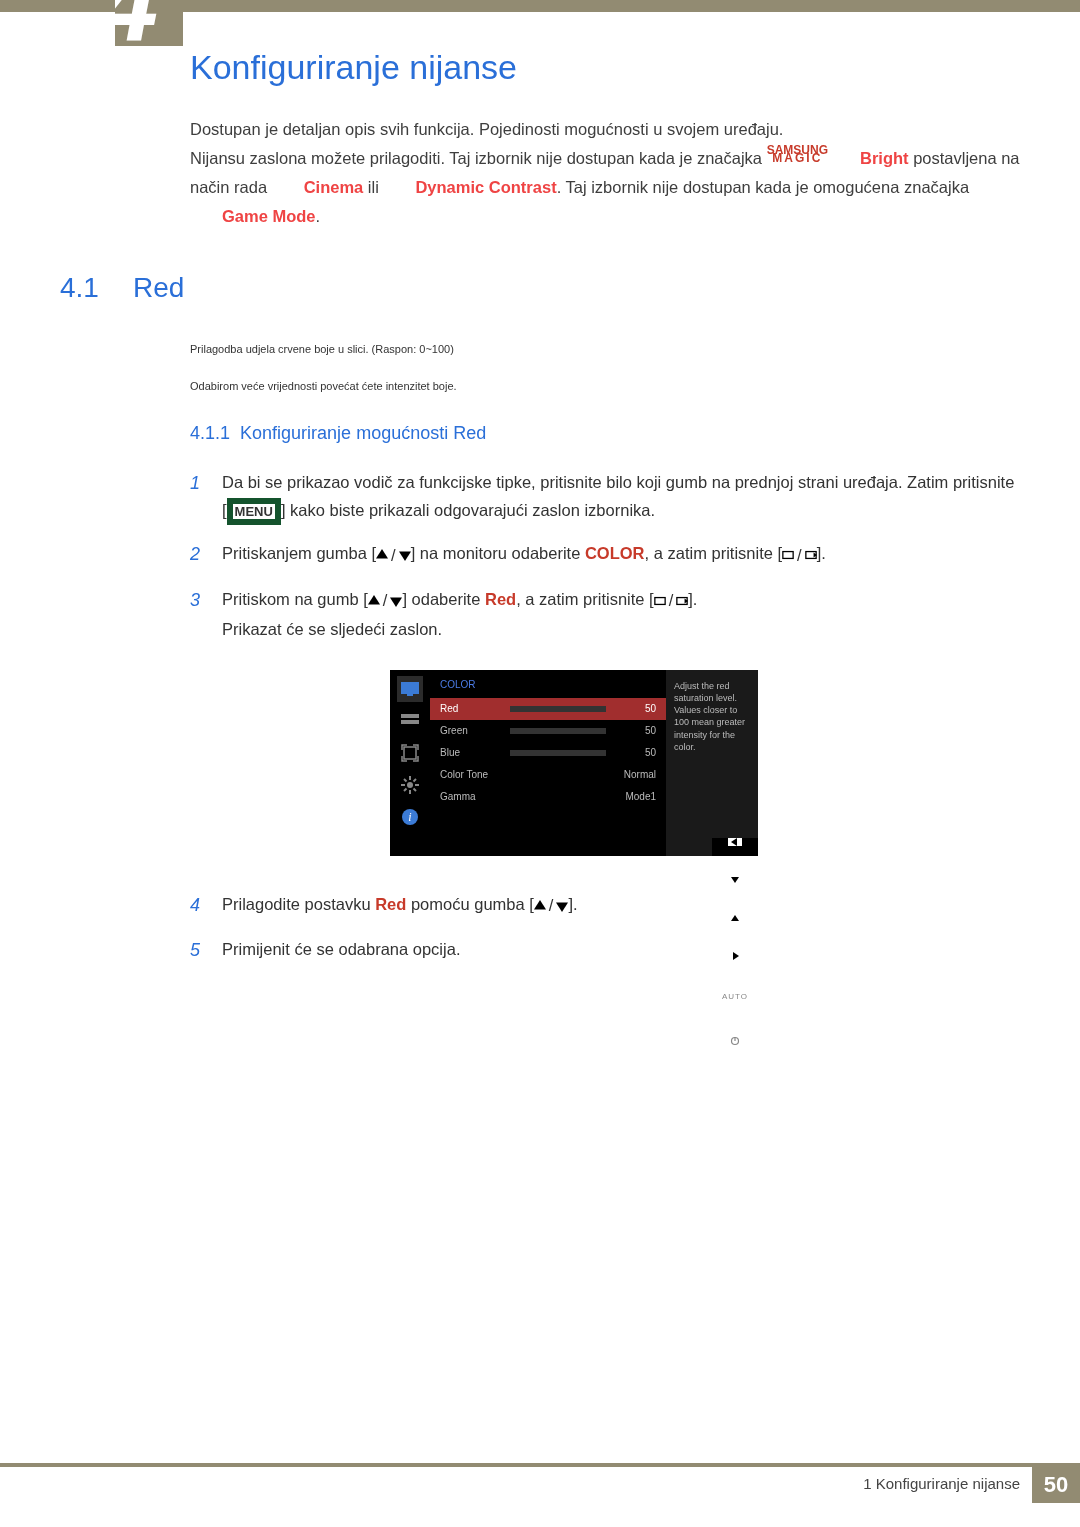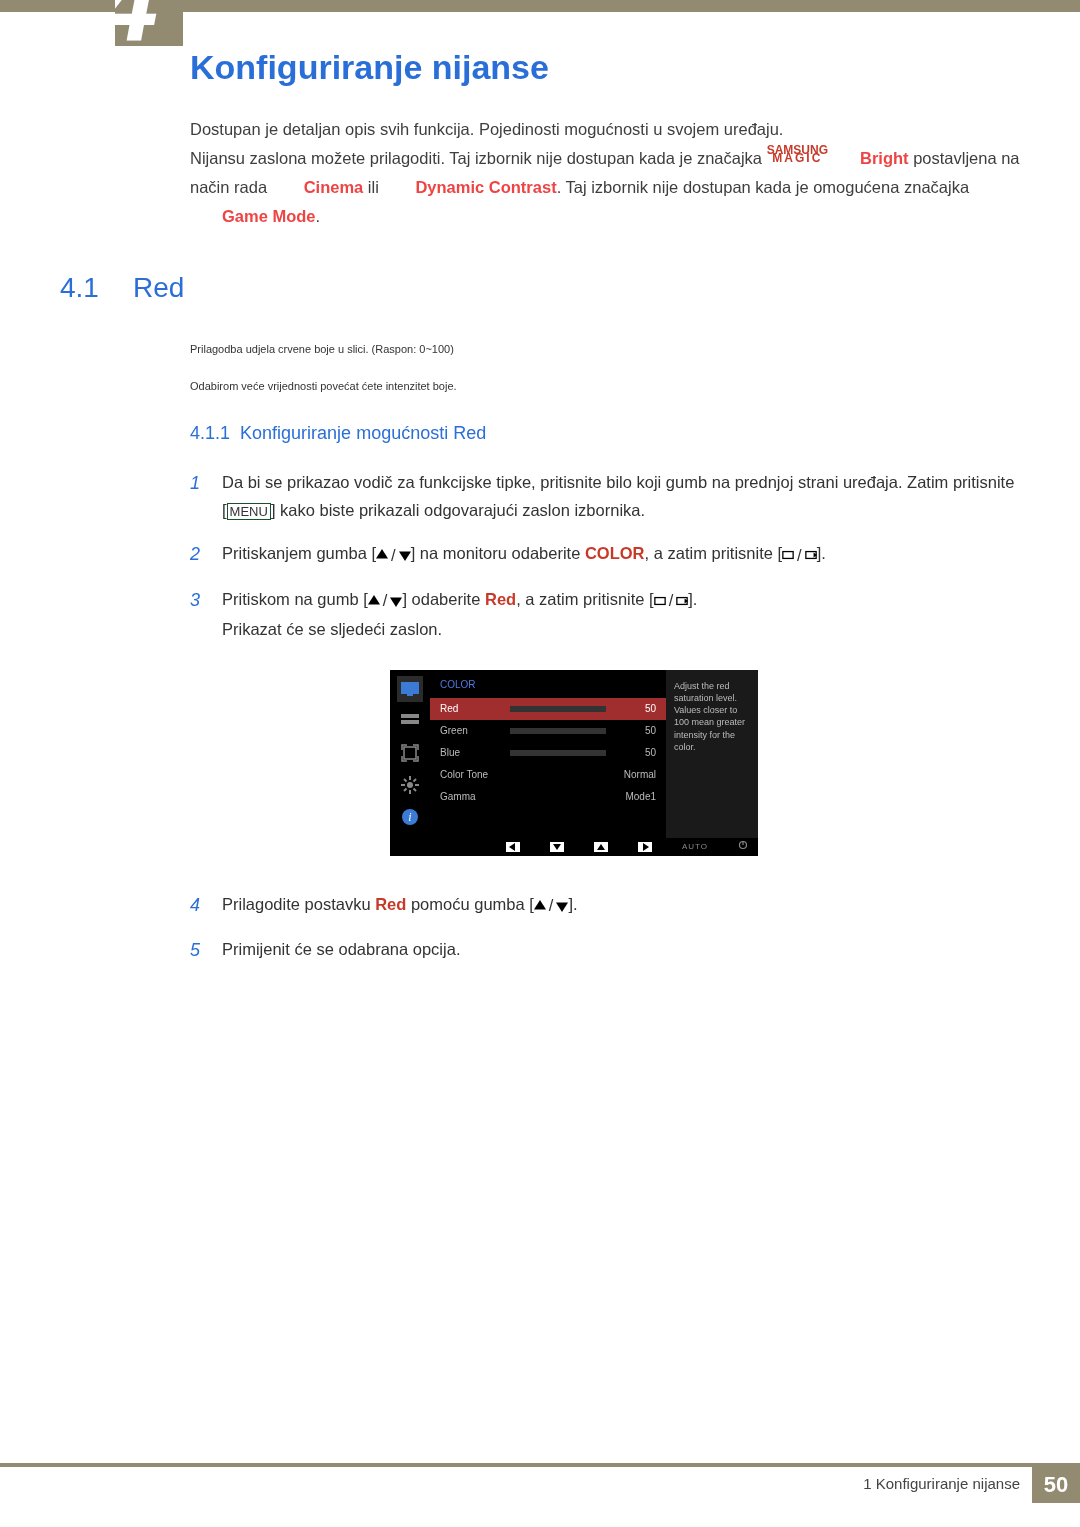--- a/index.html
+++ b/index.html
@@ -1,55 +1,55 @@
 <!DOCTYPE html>
 <html><head>
 <meta charset="utf-8">
 <style>
   * { margin: 0; padding: 0; box-sizing: border-box; }
   body { font-family: Arial, Helvetica, sans-serif; background: #fff; color: #333; width: 1080px; height: 1527px; position: relative; }
   .topbar { position: absolute; top: 0; left: 0; right: 0; height: 12px; background: #928b72; }
   .chapter-tab { position: absolute; top: 0; left: 115px; width: 68px; height: 46px; background: #928b72; overflow: hidden; }
   .chapter-tab .big { font-size: 110px; color: #fff; position: absolute; top: -62px; left: -18px; font-style: italic; font-weight: bold; }
   .content { position: absolute; top: 48px; left: 190px; right: 58px; }
-  h1 { color: #2a6fd8; font-size: 34px; font-weight: bold; margin-bottom: 28px; }
+  h1 { color: #2a6fd8; font-size: 34px; font-weight: normal; margin-bottom: 28px; }
   .intro p { font-size: 16.5px; line-height: 1.75; color: #3e3e3e; }
   .intro .kw { color: #ef4444; font-weight: bold; padding-left: 32px; }
   .samsung-magic { display: inline-block; font-size: 12px; line-height: 8px; color: #c73a2a; font-weight: bold; vertical-align: 2px; text-align: center; }
   .sm-bot { letter-spacing: 2px; }
   .section { margin-top: 44px; position: absolute; left: -130px; right: 0; top: 180px; }
   .sec-head { display: flex; align-items: baseline; gap: 34px; margin-bottom: 36px; }
   .sec-num { color: #2a6fd8; font-size: 28px; font-weight: normal; }
   .sec-title { color: #2a6fd8; font-size: 28px; font-weight: normal; }
   .sec-body { margin-left: 130px; }
   .sec-body p { font-size: 11px; line-height: 1.75; margin-bottom: 18px; }
   h3 { color: #2a6fd8; font-size: 18px; font-weight: normal; margin: 26px 0 24px; }
   ol.steps { list-style: none; counter-reset: step; }
   ol.steps li { display: flex; margin-bottom: 14px; font-size: 16.5px; line-height: 1.75; }
   ol.steps li .num { color: #2a6fd8; font-style: italic; font-size: 18px; width: 32px; flex: 0 0 32px; }
   ol.steps li .txt { flex: 1; }
-  .menu-btn { font-family: Arial; font-weight: normal; font-size: 13px; border: 1px solid #14532d; padding: 0 2px; }
+  .menu-btn { font-family: Arial; font-weight: bold; font-size: 13px; border: 6px solid #14532d; padding: 0 2px; }
   .btn-ico { display: inline-flex; align-items: center; gap: 3px; vertical-align: -2px; }
   .btn-ico svg { width: 12px; height: 12px; }
   .osd-wrap { margin: 12px 0 20px 168px; }
   .osd { display: flex; background: #000; width: 368px; font-size: 10px; color: #bbb; font-family: Arial; position: relative; }
   .osd-left { width: 40px; background: #000; padding: 6px 0; display: flex; flex-direction: column; align-items: center; gap: 6px; }
   .ico-box { width: 26px; height: 26px; display: flex; align-items: center; justify-content: center; }
   .ico-box.sel { background: #2b2b2b; }
   .osd-mid { flex: 1; display: flex; flex-direction: column; }
   .osd-title { color: #4b7be5; font-size: 10px; padding: 6px 10px 4px; }
   .osd-rows { }
   .osd-row { display: flex; align-items: center; height: 22px; padding: 0 10px; gap: 8px; }
   .osd-row.active { background: #a12e2e; color: #fff; }
   .osd-row .lbl { width: 62px; }
   .osd-row .bar { flex: 1; height: 6px; background: #333; position: relative; }
   .osd-row .bar .fill { height: 100%; }
   .osd-row .val { width: 42px; text-align: right; }
   .osd-help { width: 92px; background: #1a1a1a; padding: 10px 8px; font-size: 9px; line-height: 1.35; }
-  .osd-ctrl { position: absolute; bottom: 0; right: 0; height: 18px; display: flex; align-items: center; gap: 30px; padding: 0 10px; background: #000; }
+  .osd-ctrl { position: absolute; bottom: 0; right: 0; height: 18px; display: flex; align-items: center; gap: 30px; padding: 0 10px; background: #000; flex-direction: column; }
   .osd-ctrl .cbtn { width: 14px; height: 10px; background: #fff; display: flex; align-items: center; justify-content: center; }
   .osd-ctrl .cbtn svg { width: 8px; height: 8px; }
   .osd-ctrl .auto { font-size: 8px; color: #888; letter-spacing: 1px; }
   .footer { position: absolute; bottom: 28px; left: 0; right: 0; height: 36px; }
   .footer-line { height: 4px; background: #928b72; }
   .footer-bar { display: flex; justify-content: flex-end; align-items: stretch; height: 36px; }
   .footer-text { font-size: 15px; color: #444; padding: 8px 12px; }
   .footer-page { background: #928b72; color: #fff; font-size: 22px; font-weight: bold; width: 48px; display: flex; align-items: center; justify-content: center; }
   .kw-red { color: #c73a2a; font-weight: bold; }
 </style>

